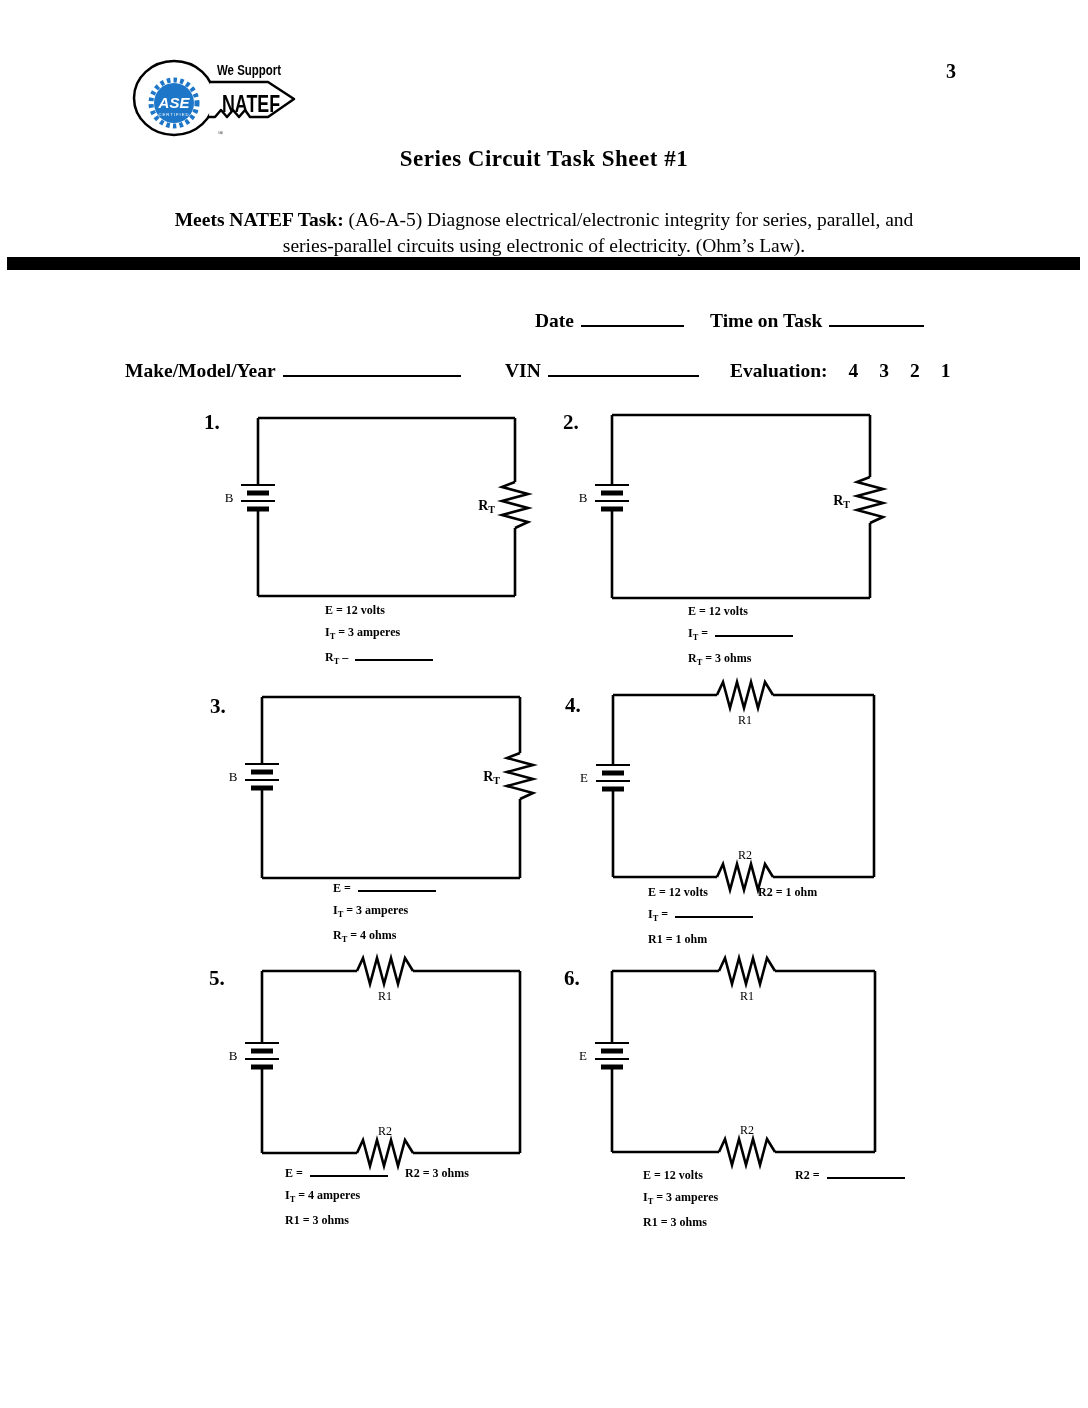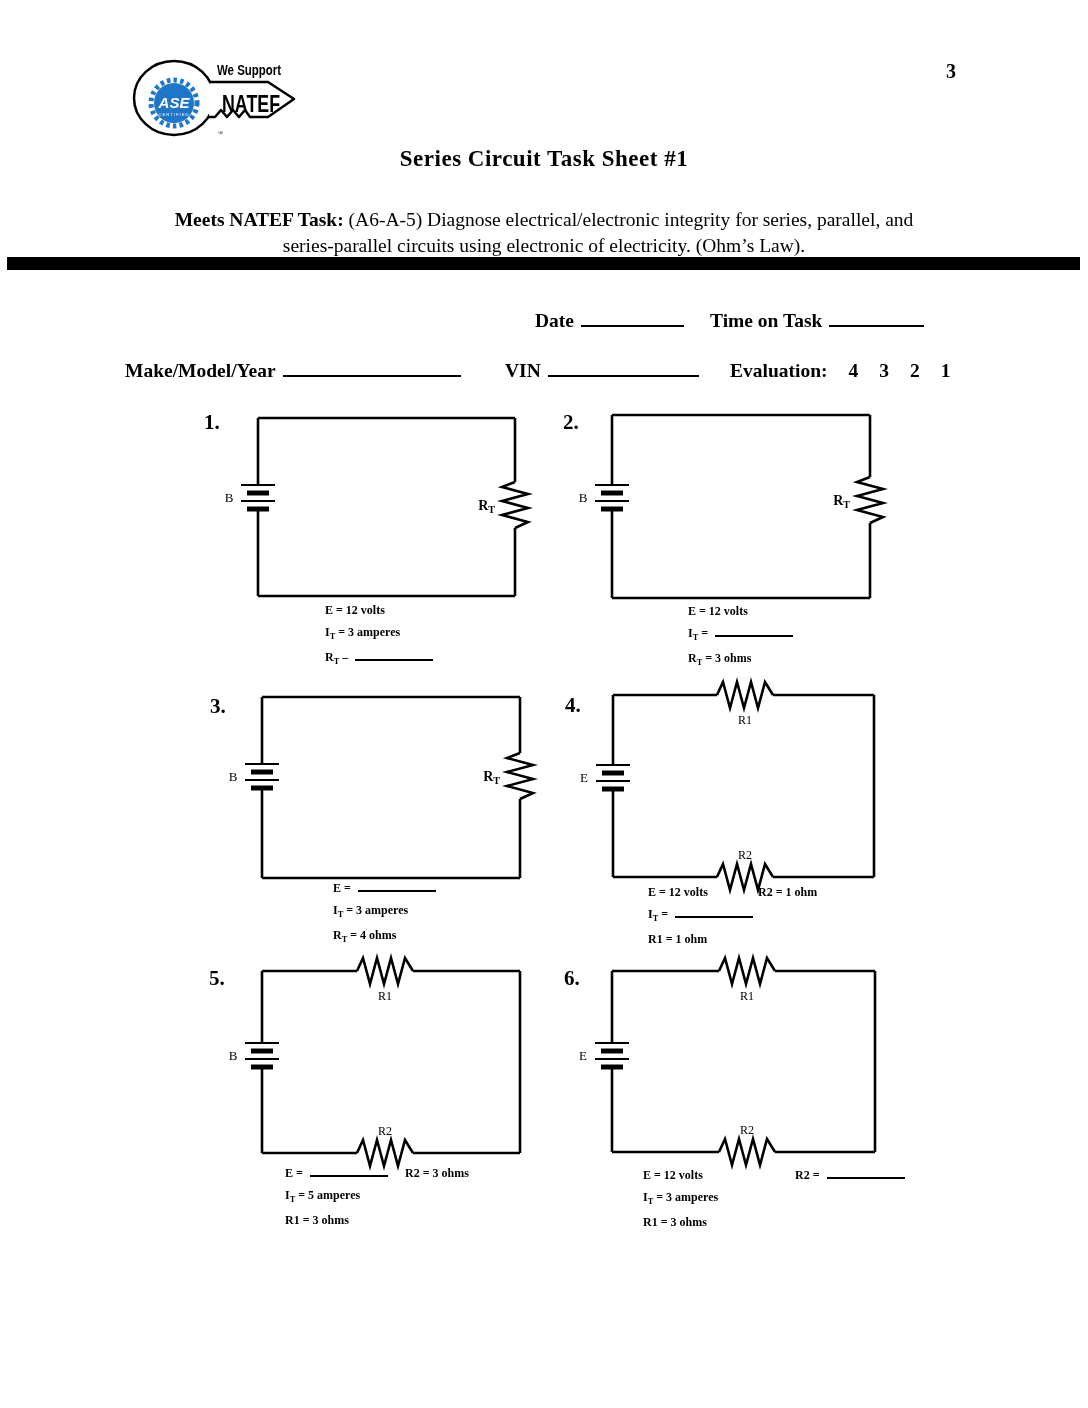--- a/index.html
+++ b/index.html
@@ -162,21 +162,21 @@
         <g stroke="#000">
           <line x1="-17" y1="72" x2="17" y2="72" stroke-width="2"></line>
           <line x1="-11" y1="80" x2="11" y2="80" stroke-width="5"></line>
           <line x1="-17" y1="88" x2="17" y2="88" stroke-width="2"></line>
           <line x1="-11" y1="96" x2="11" y2="96" stroke-width="5"></line>
         </g>
         <text x="-29" y="89" text-anchor="middle" fill="#000" stroke="none" font-size="13">B</text>
       </svg>
       <div class="circ-stats" style="left: 285px; top: 1163px;">
         <div><span class="stat-line"><span>E</span><span> = </span><span class="stat-blank"></span></span></div>
-        <div><span class="stat-line"><span>I</span><sub>T</sub><span> = </span><span>5 amperes</span></span></div>
+        <div><span class="stat-line"><span>I</span><sub>T</sub><span> = </span><span>4 amperes</span></span></div>
         <div><span class="stat-line"><span>R1</span><span> = </span><span>3 ohms</span></span></div>
       </div>
       <div class="circ-stats" style="left: 405px; top: 1163px;"><span class="stat-line"><span>R2</span><span> = </span><span>3 ohms</span></span></div>
       <div class="circ-num" style="left: 564px; top: 966px;">6.</div>
       <svg viewBox="-46 -30 335 243" width="335" height="243" class="circ-svg" style="left: 566px; top: 941px;">
         <g stroke="#000" stroke-width="2.6" fill="none" stroke-linejoin="miter">
           <path d="M0,0 H107 M163,0 H263 M263,0 V181 M0,181 H107 M163,181 H263 M0,0 V72 M0,96 V181 "></path>
           <polyline points="107,0 113,-13 120,13 127,-13 134,13 141,-13 148,13 155,-13 163,0"></polyline>
           <polyline points="107,181 113,168 120,194 127,168 134,194 141,168 148,194 155,168 163,181"></polyline>
         </g>

